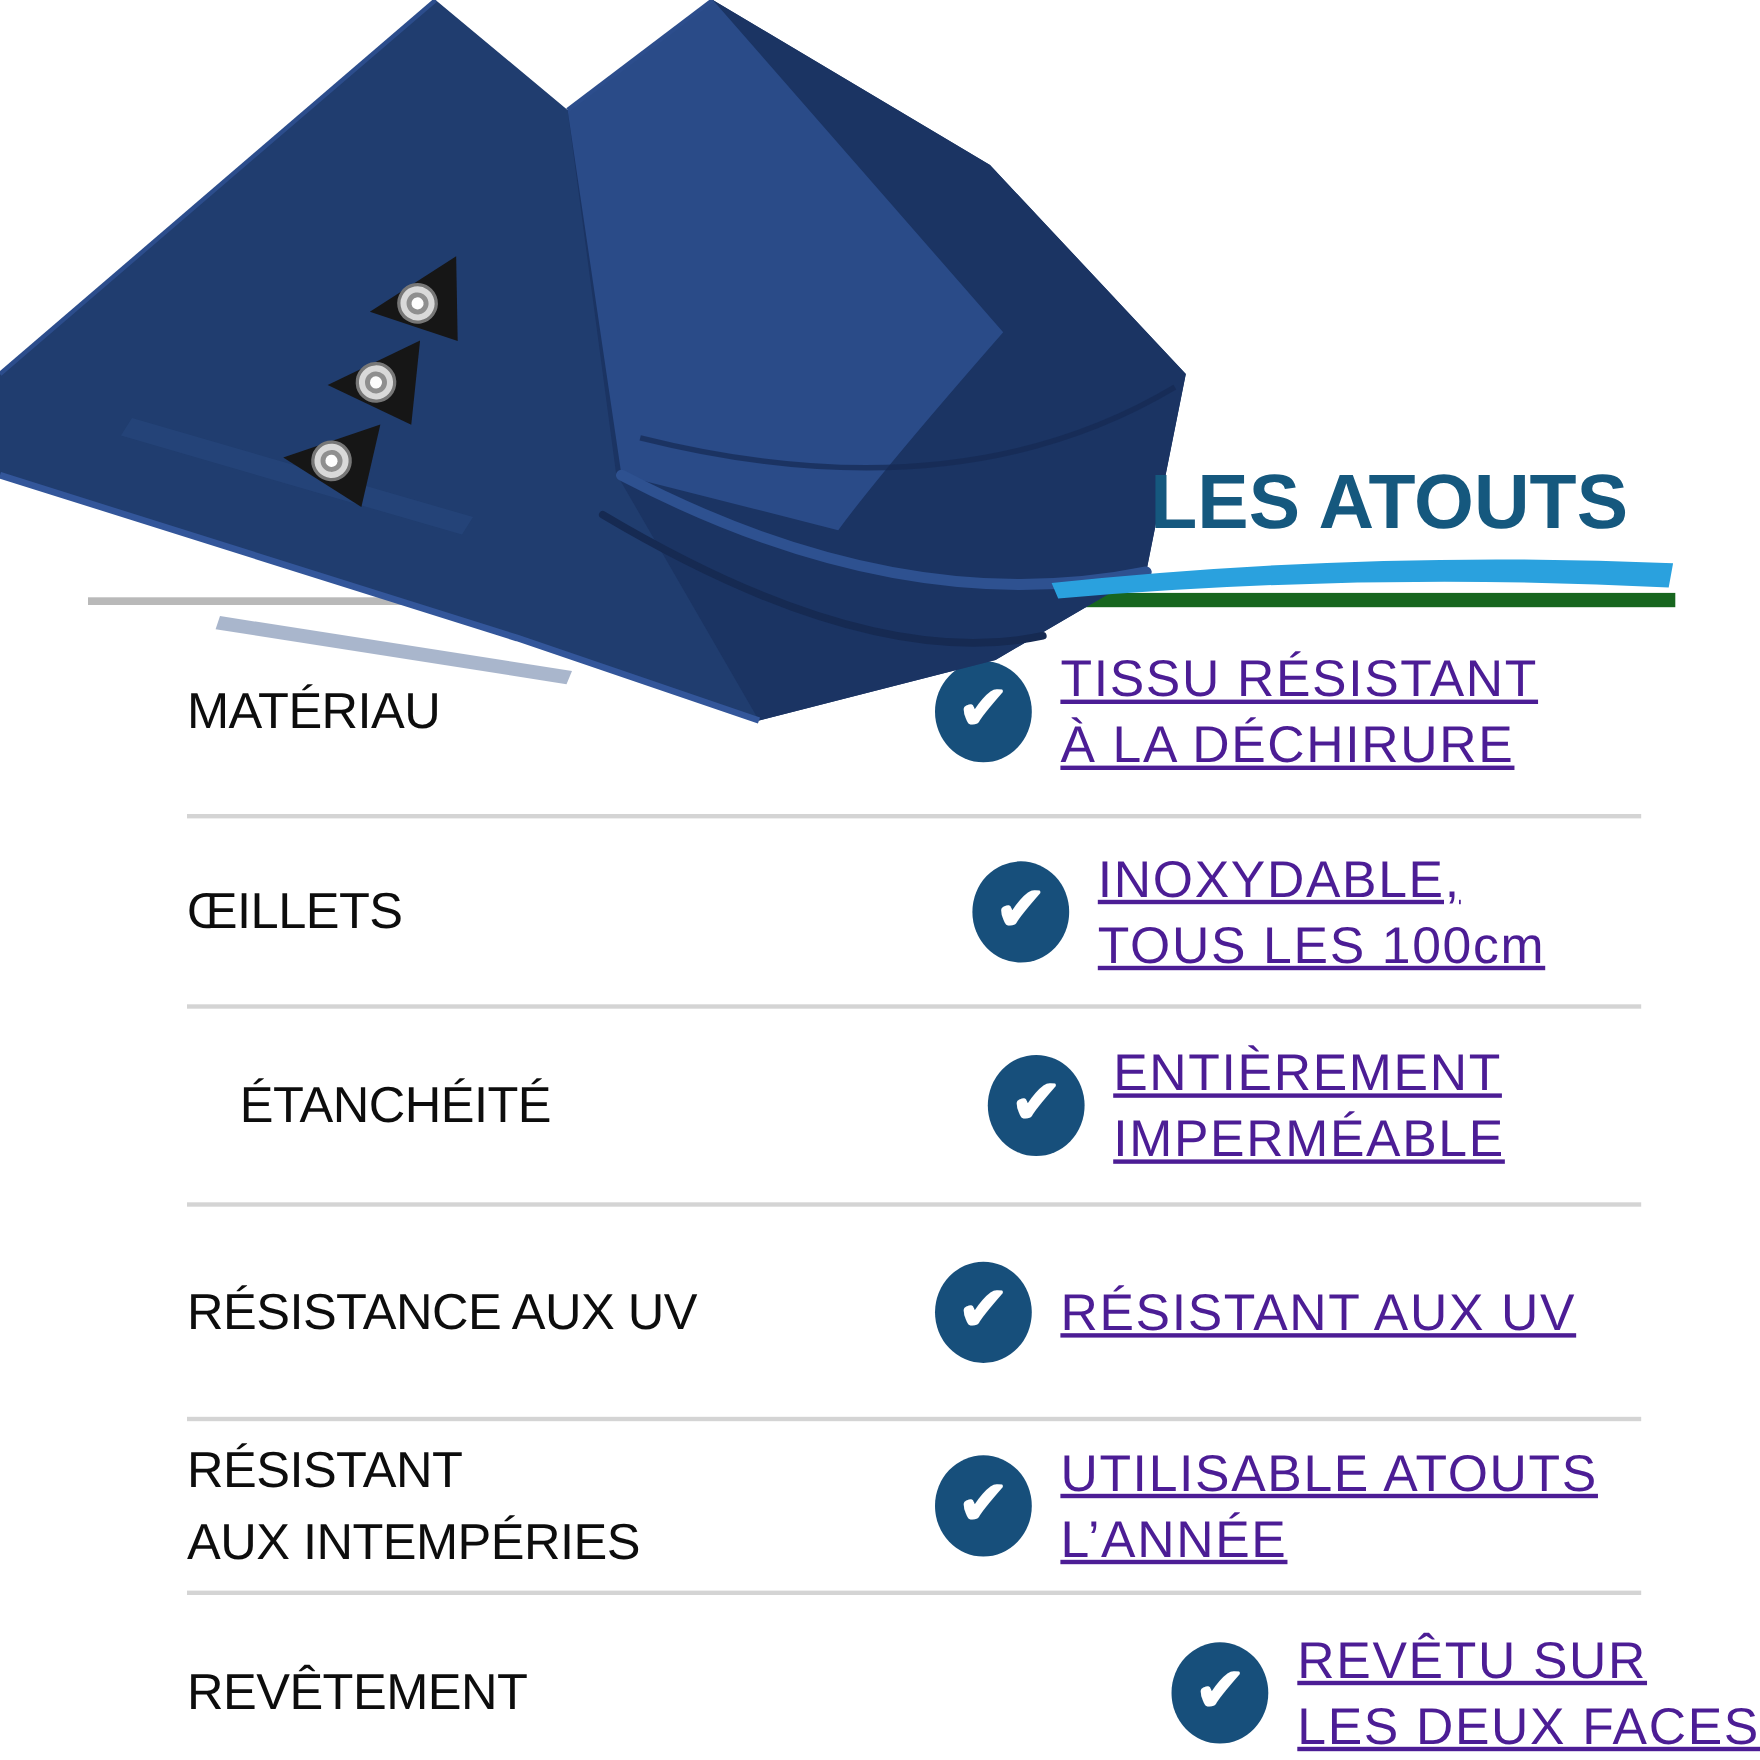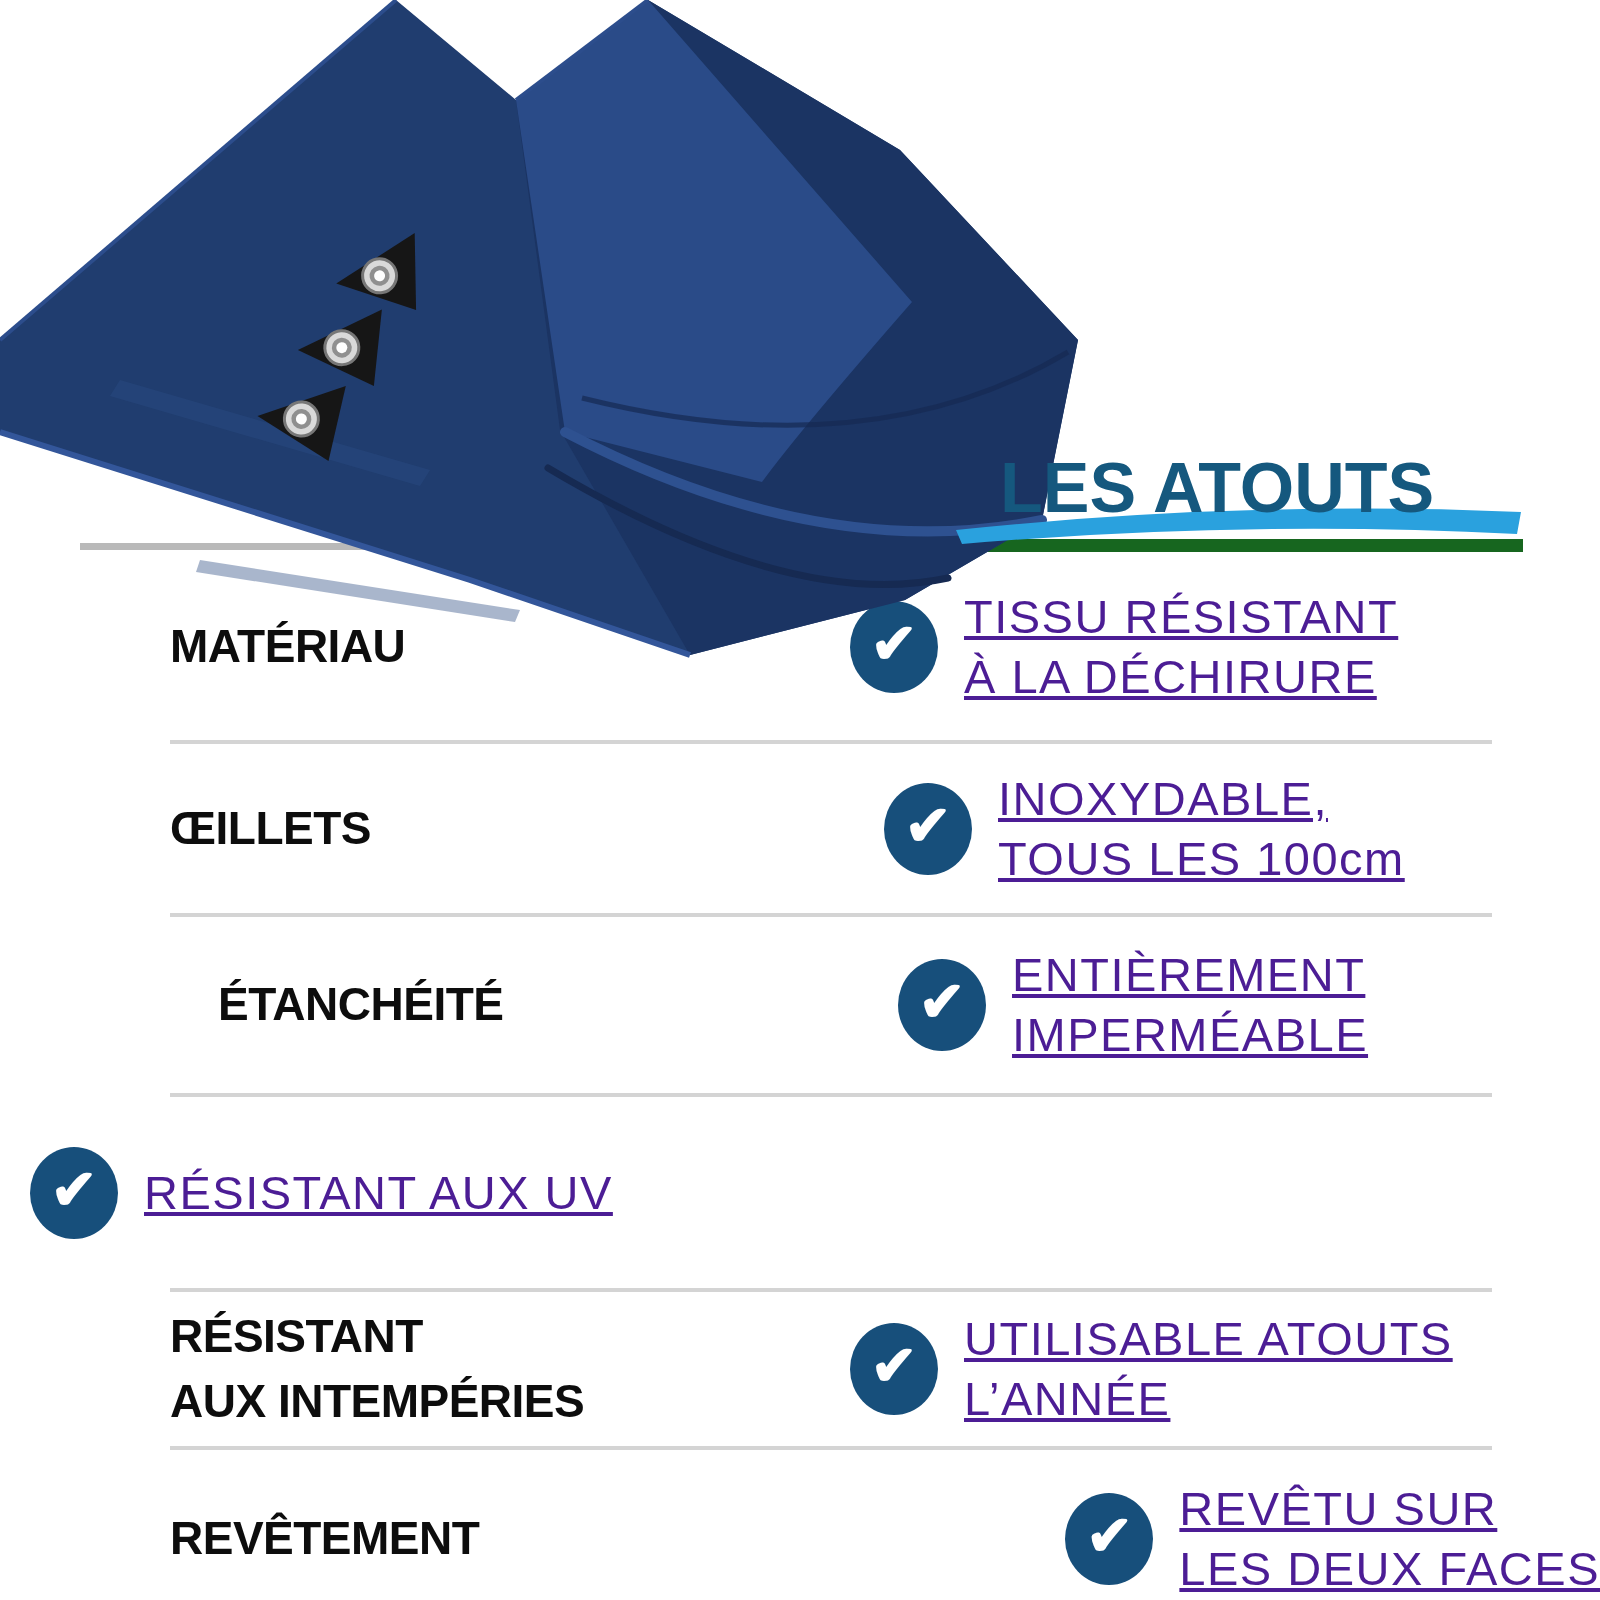--- a/index.html
+++ b/index.html
@@ -15,39 +15,39 @@
     background:var(--rule_gray,#b9b9b9);
   }
   .rule-green{
     position:absolute;left:875px;top:539px;width:648px;height:13px;
     background:var(--green_line,#17661f);
   }
   
   .tarp{position:absolute;left:0;top:0;width:1080px;height:670px;z-index:2;}
   
   .title{
-    position:absolute;left:1000px;top:448px;width:480px;z-index:3;
-    text-align:left;font-size:70px;font-weight:800;letter-spacing:0;
+    position:absolute;left:1000px;top:416px;width:480px;z-index:3;
+    text-align:right;font-size:70px;font-weight:800;letter-spacing:0;
     color:var(--title_blue,#15587e);white-space:nowrap;
   }
   .swoosh{position:absolute;left:946px;top:490px;width:592px;height:64px;z-index:2;}
   
   .feature-row{
     position:absolute;left:0;width:1600px;
     display:flex;align-items:center;z-index:1;
   }
   .r1{top:552px;height:190px;}
   .r2{top:742px;height:173px;gap:34px;}
   .r3{top:915px;height:180px;padding-left:48px;}
   .r4{top:1095px;height:195px;}
   .r5{top:1290px;height:158px;}
   .r6{top:1448px;height:152px;padding-top:30px;box-sizing:border-box;justify-content:space-between;}
   .flabel{
     margin-left:170px;flex:0 0 650px;width:650px;
-    font-weight:700;font-size:46px;line-height:1.42;letter-spacing:-0.5px;
+    font-weight:400;font-size:46px;line-height:1.42;letter-spacing:-0.5px;
     color:#0d0d0d;white-space:pre-line;
   }
   .fright{margin-left:30px;display:flex;align-items:center;gap:26px;}
   .badge{
     width:88px;height:92px;border-radius:50%;flex:0 0 auto;
     background:var(--check_blue,#174f7b);
     display:flex;align-items:center;justify-content:center;
   }
   .badge .glyph{
     color:#ffffff;font-size:56px;font-weight:700;line-height:1;
@@ -139,20 +139,21 @@
   <div class="fright">
     <div class="badge">
       <span class="glyph">✔</span>
     </div>
     <div class="fdesc">ENTIÈREMENT
 IMPERMÉABLE</div>
   </div>
 </div>
 
 <div class="feature-row r4">
+  <div class="flabel">RÉSISTANCE AUX UV</div>
   <div class="fright">
     <div class="badge">
       <span class="glyph">✔</span>
     </div>
     <div class="fdesc">RÉSISTANT AUX UV</div>
   </div>
 </div>
 
 <div class="feature-row r5">
   <div class="flabel">RÉSISTANT

